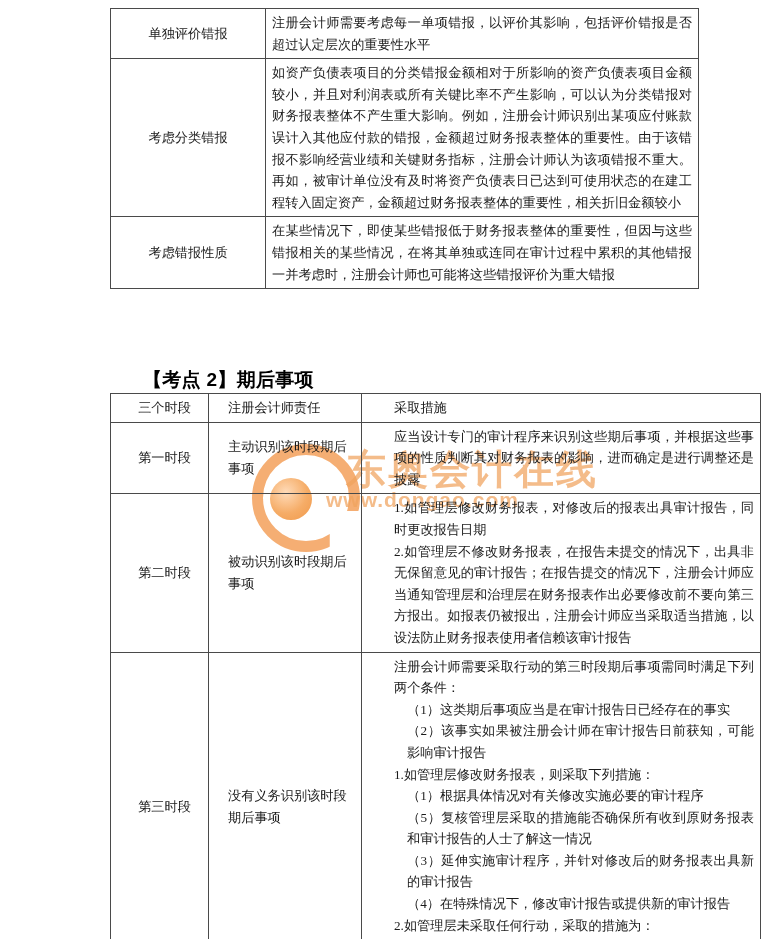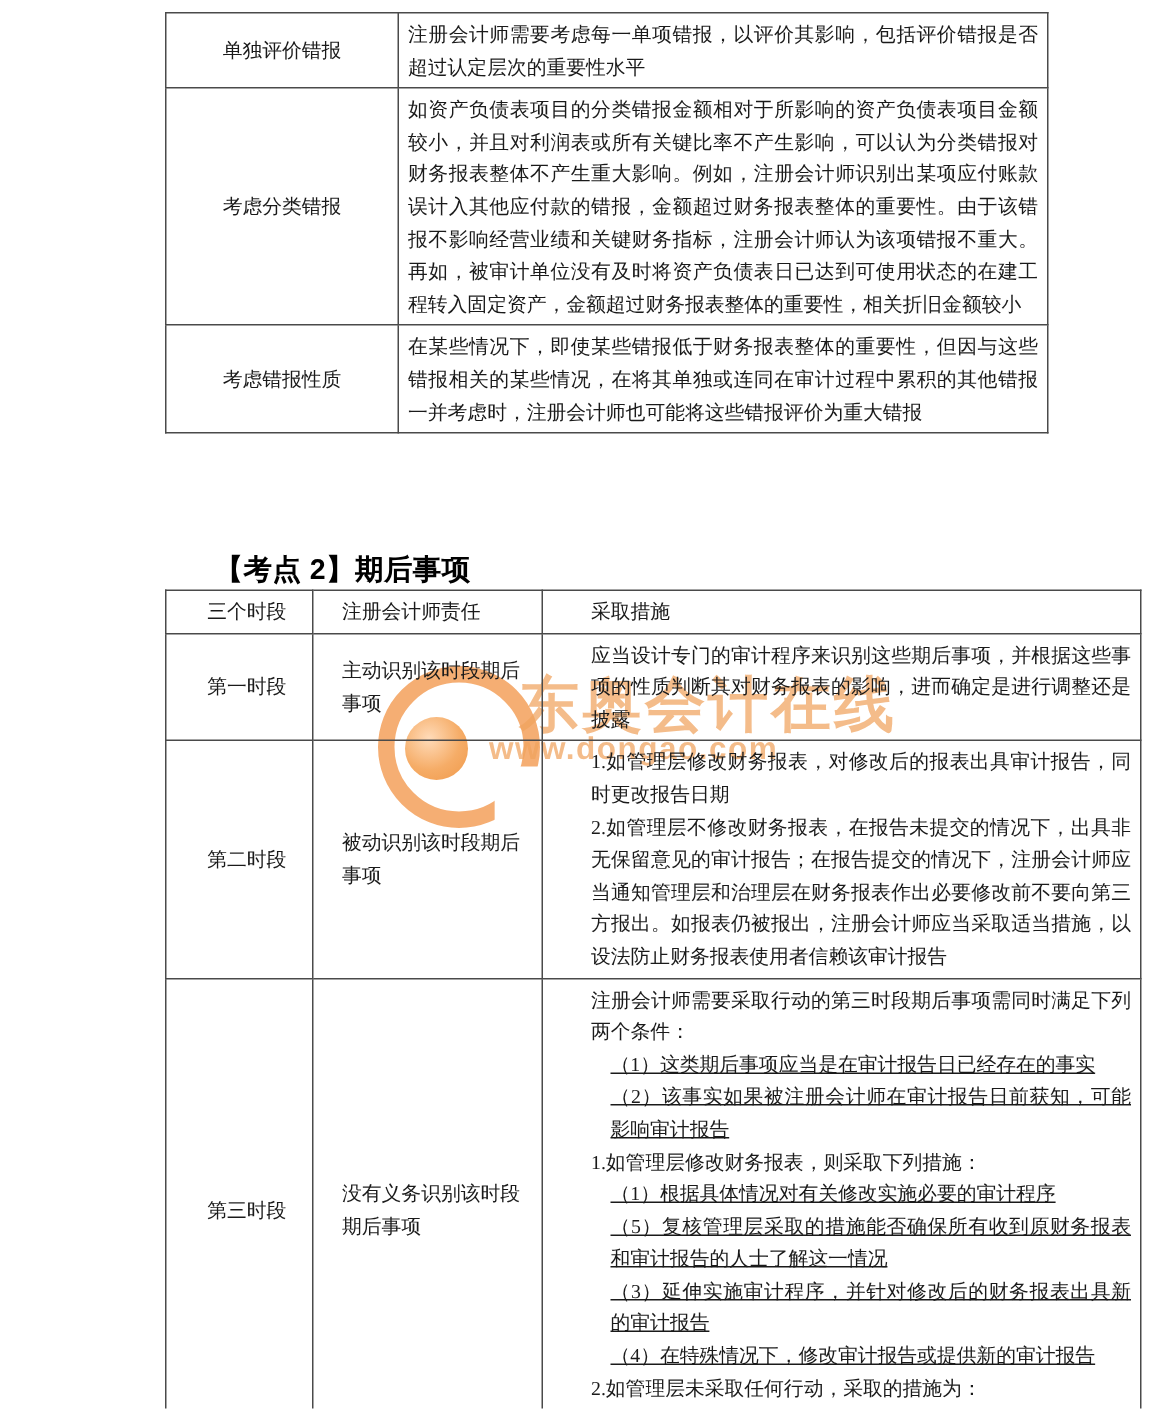--- a/index.html
+++ b/index.html
@@ -143,21 +143,21 @@
     width: 360px;
     text-align: justify;
     text-justify: inter-ideograph;
     padding-left: 32px;
   }
   #table-subsequent-events thead td {
     text-align: center;
   }
   .cell-top { vertical-align: top; }
   .ln { display: block; }
-  .indent { text-indent: 0; padding-left: 13px; text-decoration: underline; }
+  .indent { text-indent: 0; padding-left: 13px; }
 </style>
 </head>
 <body>
 
 <div class="page">
 
   <div class="watermark">
     <div class="wm-ring"></div>
     <div class="wm-dot"></div>
     <div class="wm-text-main">东奥会计在线</div>

